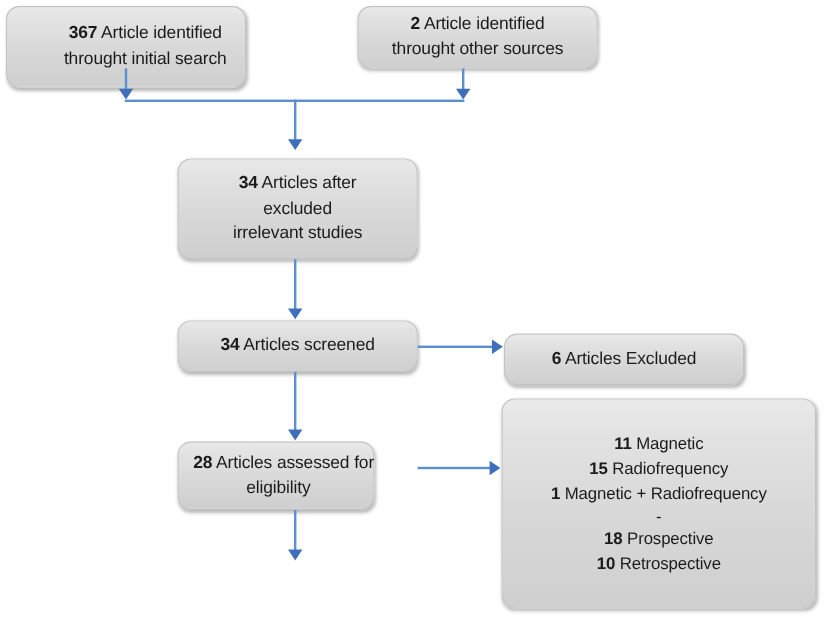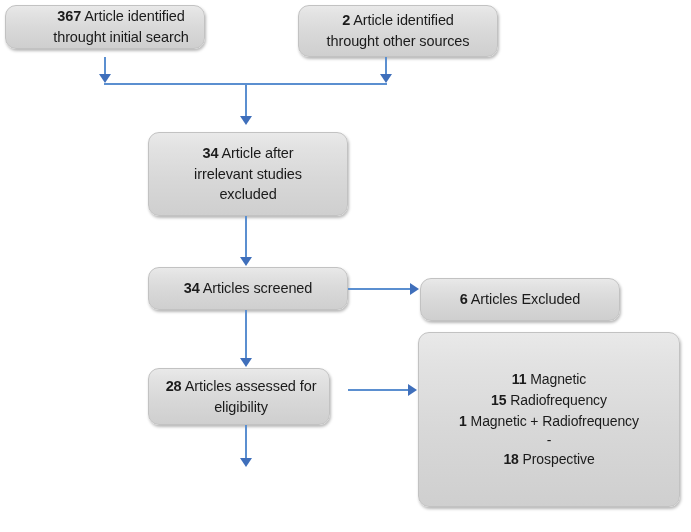--- a/index.html
+++ b/index.html
@@ -84,21 +84,21 @@
     border-top: 6px solid transparent;
     border-bottom: 6px solid transparent;
     border-left: 9px solid #3f6fbb;
   }
 </style>
 </head>
 <body>
 
 <div id="flowchart">
 
-  <div class="node" style="left:5px; top:5px; width:200px; height:44px;padding-left:40px;">
+  <div class="node" style="left:5px; top:5px; width:200px; height:68px;padding-left:40px;">
     <div class="inner">
       <span class="line"><b>367</b><span> Article identified</span></span>
       <span class="line">throught initial search</span>
     </div>
   </div>
 
   <div class="node" style="left:298px; top:5px; width:200px; height:52px;">
     <div class="inner">
       <span class="line"><b>2</b><span> Article identified</span></span>
       <span class="line">throught other  sources</span>
@@ -111,23 +111,23 @@
   <div class="vline" style="left:385px; top:57px; height:18px;"></div>
   <div class="arrow-down" style="left:380px; top:74px;"></div>
 
   <div class="hline" style="left:104px; top:83px; width:283px;"></div>
 
   <div class="vline" style="left:245px; top:83px; height:34px;"></div>
   <div class="arrow-down" style="left:240px; top:116px;"></div>
 
   <div class="node" style="left:148px; top:132px; width:200px; height:84px;">
     <div class="inner">
-      <span class="line"><b>34</b><span> Article after</span></span>
+      <span class="line"><b>34</b><span> Articles after</span></span>
+      <span class="line">excluded</span>
       <span class="line">irrelevant studies</span>
-      <span class="line">excluded</span>
     </div>
   </div>
 
   <div class="vline" style="left:245px; top:216px; height:42px;"></div>
   <div class="arrow-down" style="left:240px; top:257px;"></div>
 
   <div class="node" style="left:148px; top:267px; width:200px; height:43px;">
     <div class="inner">
       <span class="line"><b>34</b><span> Articles screened</span></span>
     </div>
@@ -138,37 +138,38 @@
 
   <div class="node" style="left:420px; top:267px; width:200px; height:43px;margin-top:11px;">
     <div class="inner">
       <span class="line"><b>6</b><span> Articles Excluded</span></span>
     </div>
   </div>
 
   <div class="vline" style="left:245px; top:310px; height:49px;"></div>
   <div class="arrow-down" style="left:240px; top:358px;"></div>
 
-  <div class="node" style="left:148px; top:368px; width:182px; height:57px;padding-left:12px;">
+  <div class="node" style="left:148px; top:368px; width:164px; height:57px;padding-left:12px;">
     <div class="inner">
       <span class="line"><b>28</b><span> Articles assessed for</span></span>
       <span class="line">eligibility</span>
     </div>
   </div>
 
   <div class="hline" style="left:348px; top:389px; width:61px;"></div>
   <div class="arrow-right" style="left:408px; top:384px;"></div>
 
   <div class="node detail-node" style="left:418px; top:332px; width:262px; height:175px;">
     <div class="inner">
       <span class="line"><b>11</b><span> Magnetic</span></span>
       <span class="line"><b>15</b><span> Radiofrequency</span></span>
       <span class="line"><b>1</b><span> Magnetic + Radiofrequency</span></span>
       <span class="line dash-line">-</span>
       <span class="line"><b>18</b><span> Prospective</span></span>
+      <span class="line"><b>10</b><span> Retrospective</span></span>
     </div>
   </div>
 
   <div class="vline" style="left:245px; top:425px; height:34px;"></div>
   <div class="arrow-down" style="left:240px; top:458px;"></div>
 
 
 </div>
 
 </body></html>

